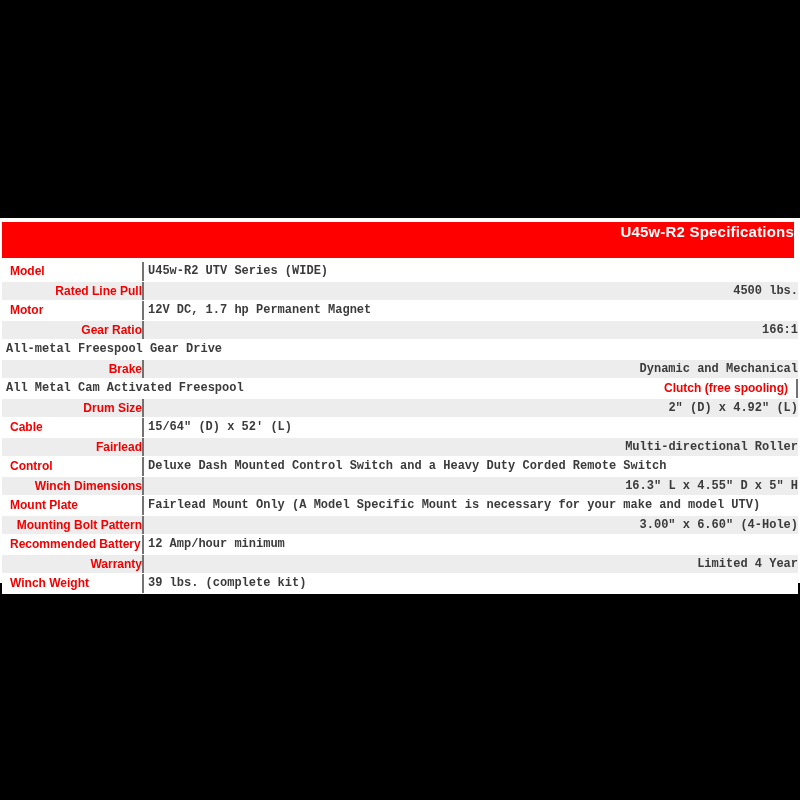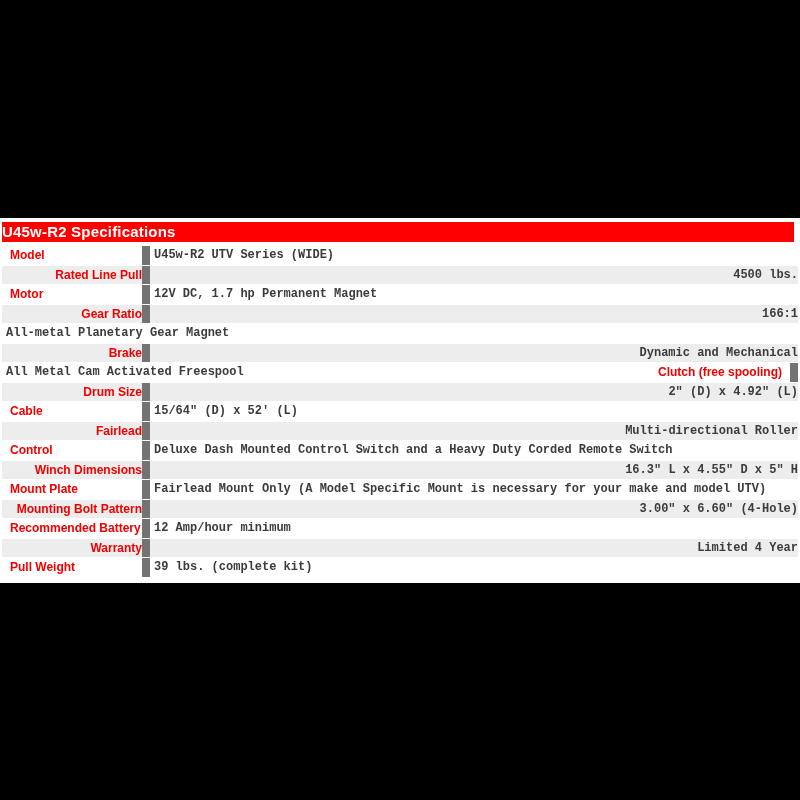--- a/index.html
+++ b/index.html
@@ -22,28 +22,28 @@
     position: absolute;
     left: 0;
     top: 218px;
     width: 800px;
     height: 365px;
     background: var(--panel-bg, #ffffff);
     box-sizing: border-box;
     padding-top: 4px;
   }
   .spec-header {
-    height: 20px;
+    height: 36px;
     line-height: 20px;
     margin: 0 6px 4px 2px;
     background: var(--header-bg, #fe0000);
     color: var(--header-text, #ffffff);
     font-size: 15px;
     font-weight: bold;
-    text-align: left;
+    text-align: right;
     letter-spacing: 0.2px;
   }
   .rows {
     margin: 0 2px;
   }
   .row {
     display: flex;
     height: 19.5px;
     box-sizing: border-box;
     border-bottom: 1.5px solid #ffffff;
@@ -57,21 +57,21 @@
     font-size: 12px;
     font-weight: bold;
     line-height: 18px;
     white-space: nowrap;
     overflow: hidden;
   }
   .cell.label {
     flex: none;
     width: 132px;
     padding-left: 8px;
-    border-right: 8px solid #737373;
+    border-right: 2px solid #737373;
     color: var(--label-text, #f10000);
   }
   .cell.value {
     flex: 1;
     padding-left: 4px;
     color: var(--value-text, #3b3b3b);
     font-family: Liberation Mono, monospace;
   }
 </style>
 </head>
@@ -91,21 +91,21 @@
         </div>
         <div class="row">
           <div class="cell label">Motor</div>
           <div class="cell value">12V DC, 1.7 hp Permanent Magnet</div>
         </div>
         <div class="row alt">
           <div class="cell label">Gear Ratio</div>
           <div class="cell value">166:1</div>
         </div>
         <div class="row">
-          <div class="cell value">All-metal Planetary Gear Magnet</div>
+          <div class="cell value">All-metal Freespool Gear Drive</div>
         </div>
         <div class="row alt">
           <div class="cell label">Brake</div>
           <div class="cell value">Dynamic and Mechanical</div>
         </div>
         <div class="row">
           <div class="cell value">All Metal Cam Activated Freespool</div>
           <div class="cell label">Clutch (free spooling)</div>
         </div>
         <div class="row alt">
@@ -138,18 +138,18 @@
         </div>
         <div class="row">
           <div class="cell label">Recommended Battery</div>
           <div class="cell value">12 Amp/hour minimum</div>
         </div>
         <div class="row alt">
           <div class="cell label">Warranty</div>
           <div class="cell value">Limited 4 Year</div>
         </div>
         <div class="row">
-          <div class="cell label">Pull Weight</div>
+          <div class="cell label">Winch Weight</div>
           <div class="cell value">39 lbs. (complete kit)</div>
         </div>
       </div>
   </div>
 </div>
 
 </body></html>

